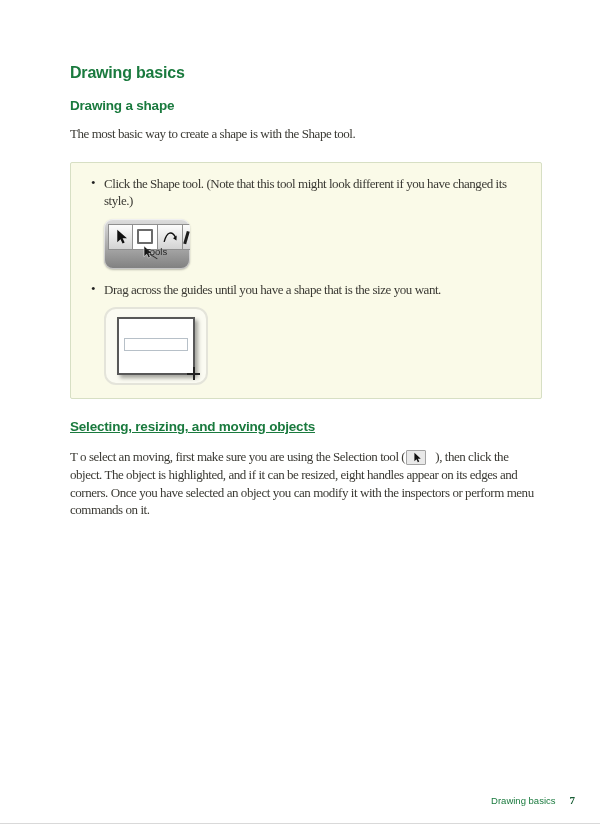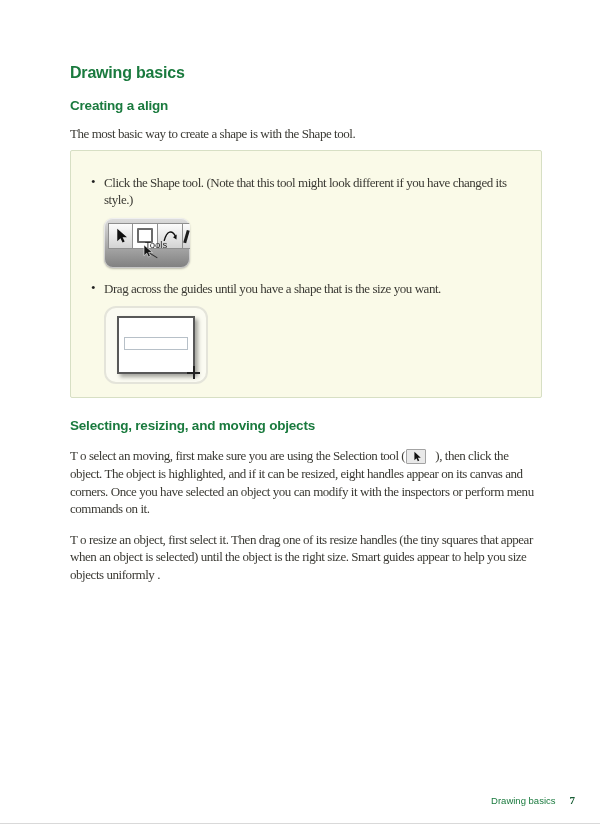--- a/index.html
+++ b/index.html
@@ -14,31 +14,31 @@
     color:#1a7a3e; margin:0 0 16px 0; letter-spacing:-0.2px;
   }
   h2.subhead {
     font-family:"Liberation Sans", sans-serif; font-size:13.5px; font-weight:bold;
     color:#1a7a3e; margin:0 0 12px 0; letter-spacing:-0.2px;
   }
   p.body-text {
     font-size:13px; line-height:17.6px; letter-spacing:-0.45px;
     margin:0 0 13px 0;
   }
-  p.intro { margin-bottom:7px; }
+  p.intro { margin-bottom:19px; }
 
   
   .callout {
     background:#fafae8; border:1px solid #d7dfc4; border-radius:2px;
     padding:12px 20px 13px 20px; margin-bottom:20px;
   }
   .callout ul { list-style:none; margin:0; padding:0; }
   .callout li {
     position:relative; padding-left:13px;
-    font-size:13px; line-height:17.6px; letter-spacing:-0.45px;margin-top:11px;
+    font-size:13px; line-height:17.6px; letter-spacing:-0.45px;
   }
   .callout li::before { content:"\2022"; position:absolute; left:0; top:-1px; color:#1f1f1f; }
   .callout li + li { margin-top:12px; }
 
   
   .tools-figure {
     position:relative; width:86px; height:50px; margin:9px 0 2px 0;
     border-radius:9px; background:linear-gradient(#dedede,#7f7f7f);
     box-shadow:inset 0 0 0 1px rgba(255,255,255,0.55), 0 1px 2px rgba(0,0,0,0.25);
     overflow:hidden;
@@ -50,21 +50,21 @@
     border:1px solid #8f8f8f; border-left-width:0;
     display:flex; align-items:center; justify-content:center; position:relative;
   }
   .tool-btn:first-child { border-left-width:1px; }
   .tool-btn.active { background:#ffffff; }
   .shape-glyph { width:12px; height:11px; background:#fff; border:2px solid #6b6b6b; border-radius:1px; }
   .partial-glyph { position:absolute; left:2px; top:6px; width:2.5px; height:13px; background:#1c1c1c; transform:rotate(16deg); }
   .hover-cursor { position:absolute; left:37px; top:26px; }
   .callout-line { position:absolute; left:45px; top:37px; width:9px; height:1px; background:#2e2e2e; transform:rotate(32deg); }
   .tools-label {
-    position:absolute; left:41px; bottom:14px;
+    position:absolute; left:41px; bottom:8px;
     font-family:"Liberation Sans", sans-serif; font-size:9.5px; color:#262626; letter-spacing:0;
   }
 
   
   .canvas-figure {
     position:relative; width:100px; height:74px; margin-top:9px;
     background:#fbfbf2; border:2px solid #e4e4da; border-radius:12px;
   }
   .canvas {
     position:absolute; left:11px; top:8px; width:74px; height:54px;
@@ -98,21 +98,21 @@
   .bottom-line { position:absolute; left:0; top:823px; width:600px; height:1px; background:#d9d9d9; }
 </style>
 </head>
 <body>
 
 <div class="page">
   <div class="content">
 
     <h1 class="doc-title">Drawing basics</h1>
 
-    <h2 class="subhead">Creating a align</h2>
+    <h2 class="subhead">Drawing a shape</h2>
 
     <p class="body-text intro">The most basic way to create a shape is with the Shape tool.</p>
 
     <div class="callout">
       <ul>
 
         <li>
           <span>Click the Shape tool. (Note that this tool might look different if you have changed its style.)</span>
 
           <div class="tools-figure">
@@ -150,31 +150,30 @@
             <div class="canvas">
               <div class="drawn-rect"></div>
               <div class="crosshair"></div>
             </div>
           </div>
         </li>
 
       </ul>
     </div>
 
-    <h2 class="subhead" style="margin-bottom:14px;">Selecting, resizing, and moving objects</h2>
+    <h2 class="subhead" style="margin-bottom:14px;text-decoration:underline;">Selecting, resizing, and moving objects</h2>
 
     <p class="body-text"><span>T o select an moving, first make sure you are using the Selection tool (</span><span class="inline-tool">
           <svg width="11" height="11" viewBox="0 0 20 20">
             <path d="M6.2 1.5 L6.2 16.8 L10 13.2 L12.4 18.6 L15 17.3 L12.5 12.2 L17.8 12.2 Z" fill="#101010"></path>
           </svg>
-        </span><span>), then click the object. The object is highlighted, and if it can be resized, eight handles appear on its canvas and corners. Once you have selected an object you can modify it with the inspectors or perform menu commands on it.</span></p>
+        </span><span>), then click the object. The object is highlighted, and if it can be resized, eight handles appear on its edges and corners. Once you have selected an object you can modify it with the inspectors or perform menu commands on it.</span></p>
 
 
 
-    <p class="body-text">T o resize an object, first select it. Then drag one of its resize handles (the tiny squares that appear when an object is selected) until the object is the right size. Smart guides appear to help you size objects uniformly .</p>
 
 
   </div>
 
   <div class="footer">
     <span class="f-section">Drawing basics</span>
     <span class="f-num">7</span>
   </div>
 
   <div class="bottom-line"></div>

